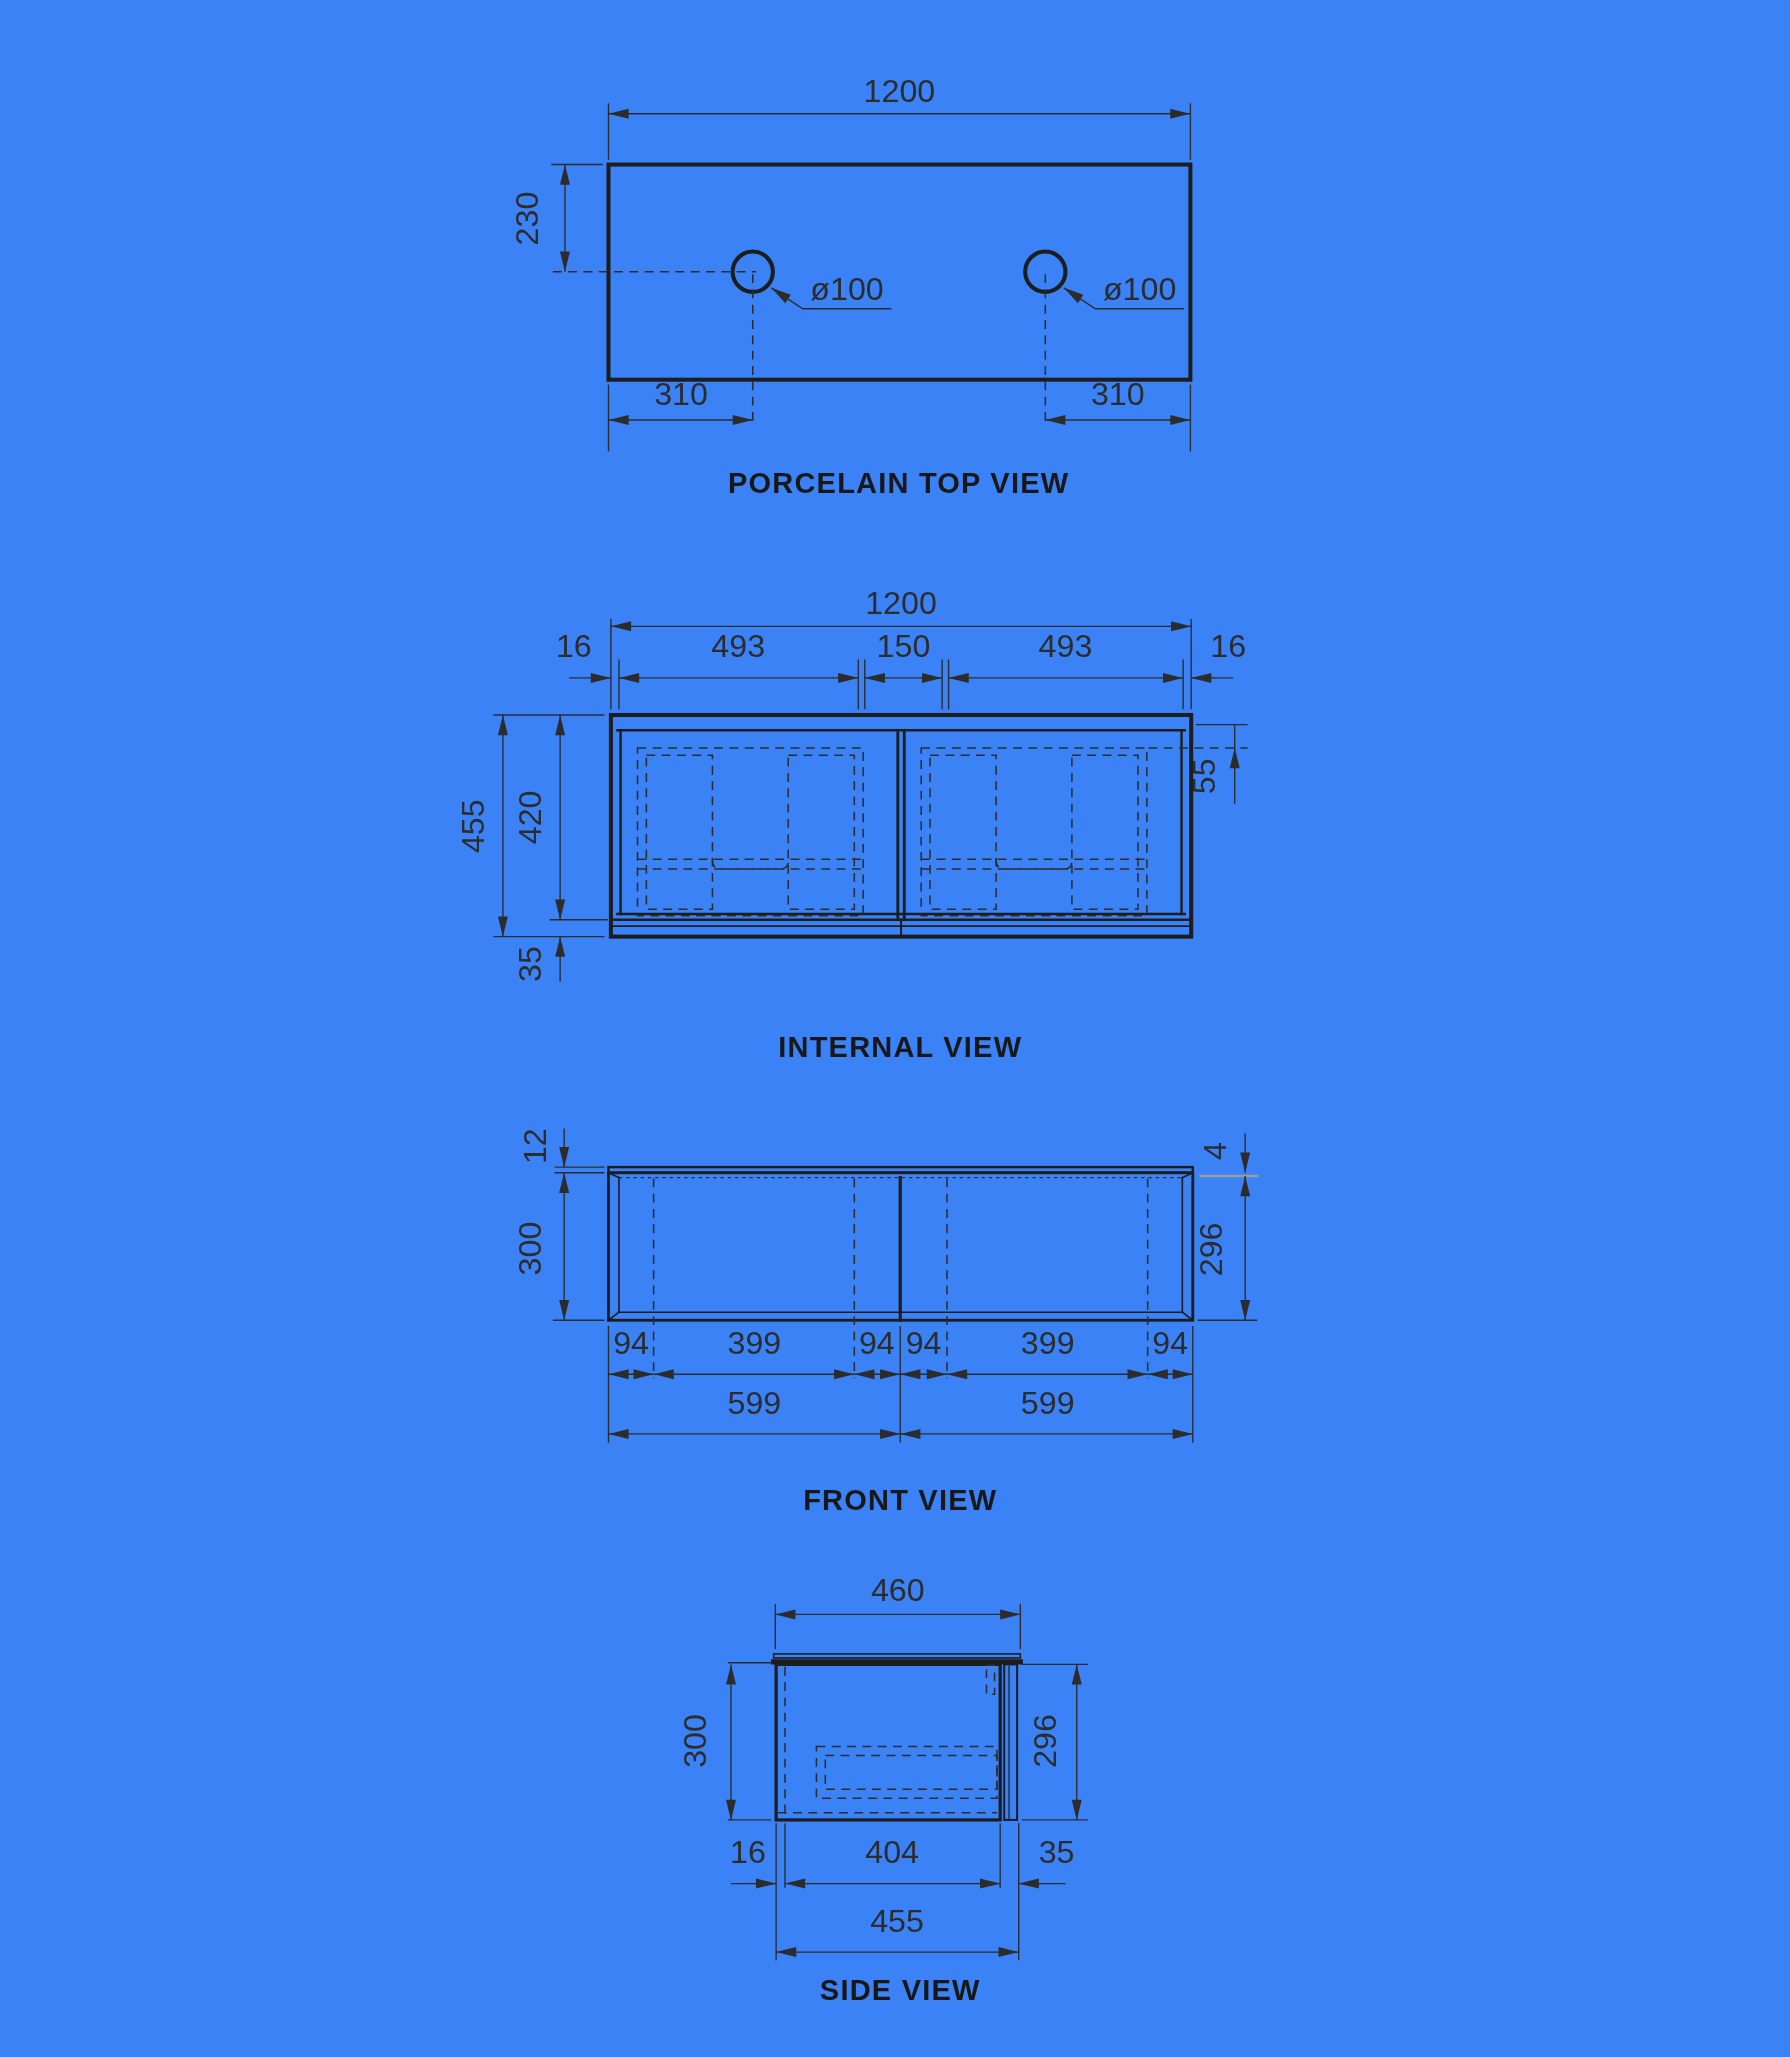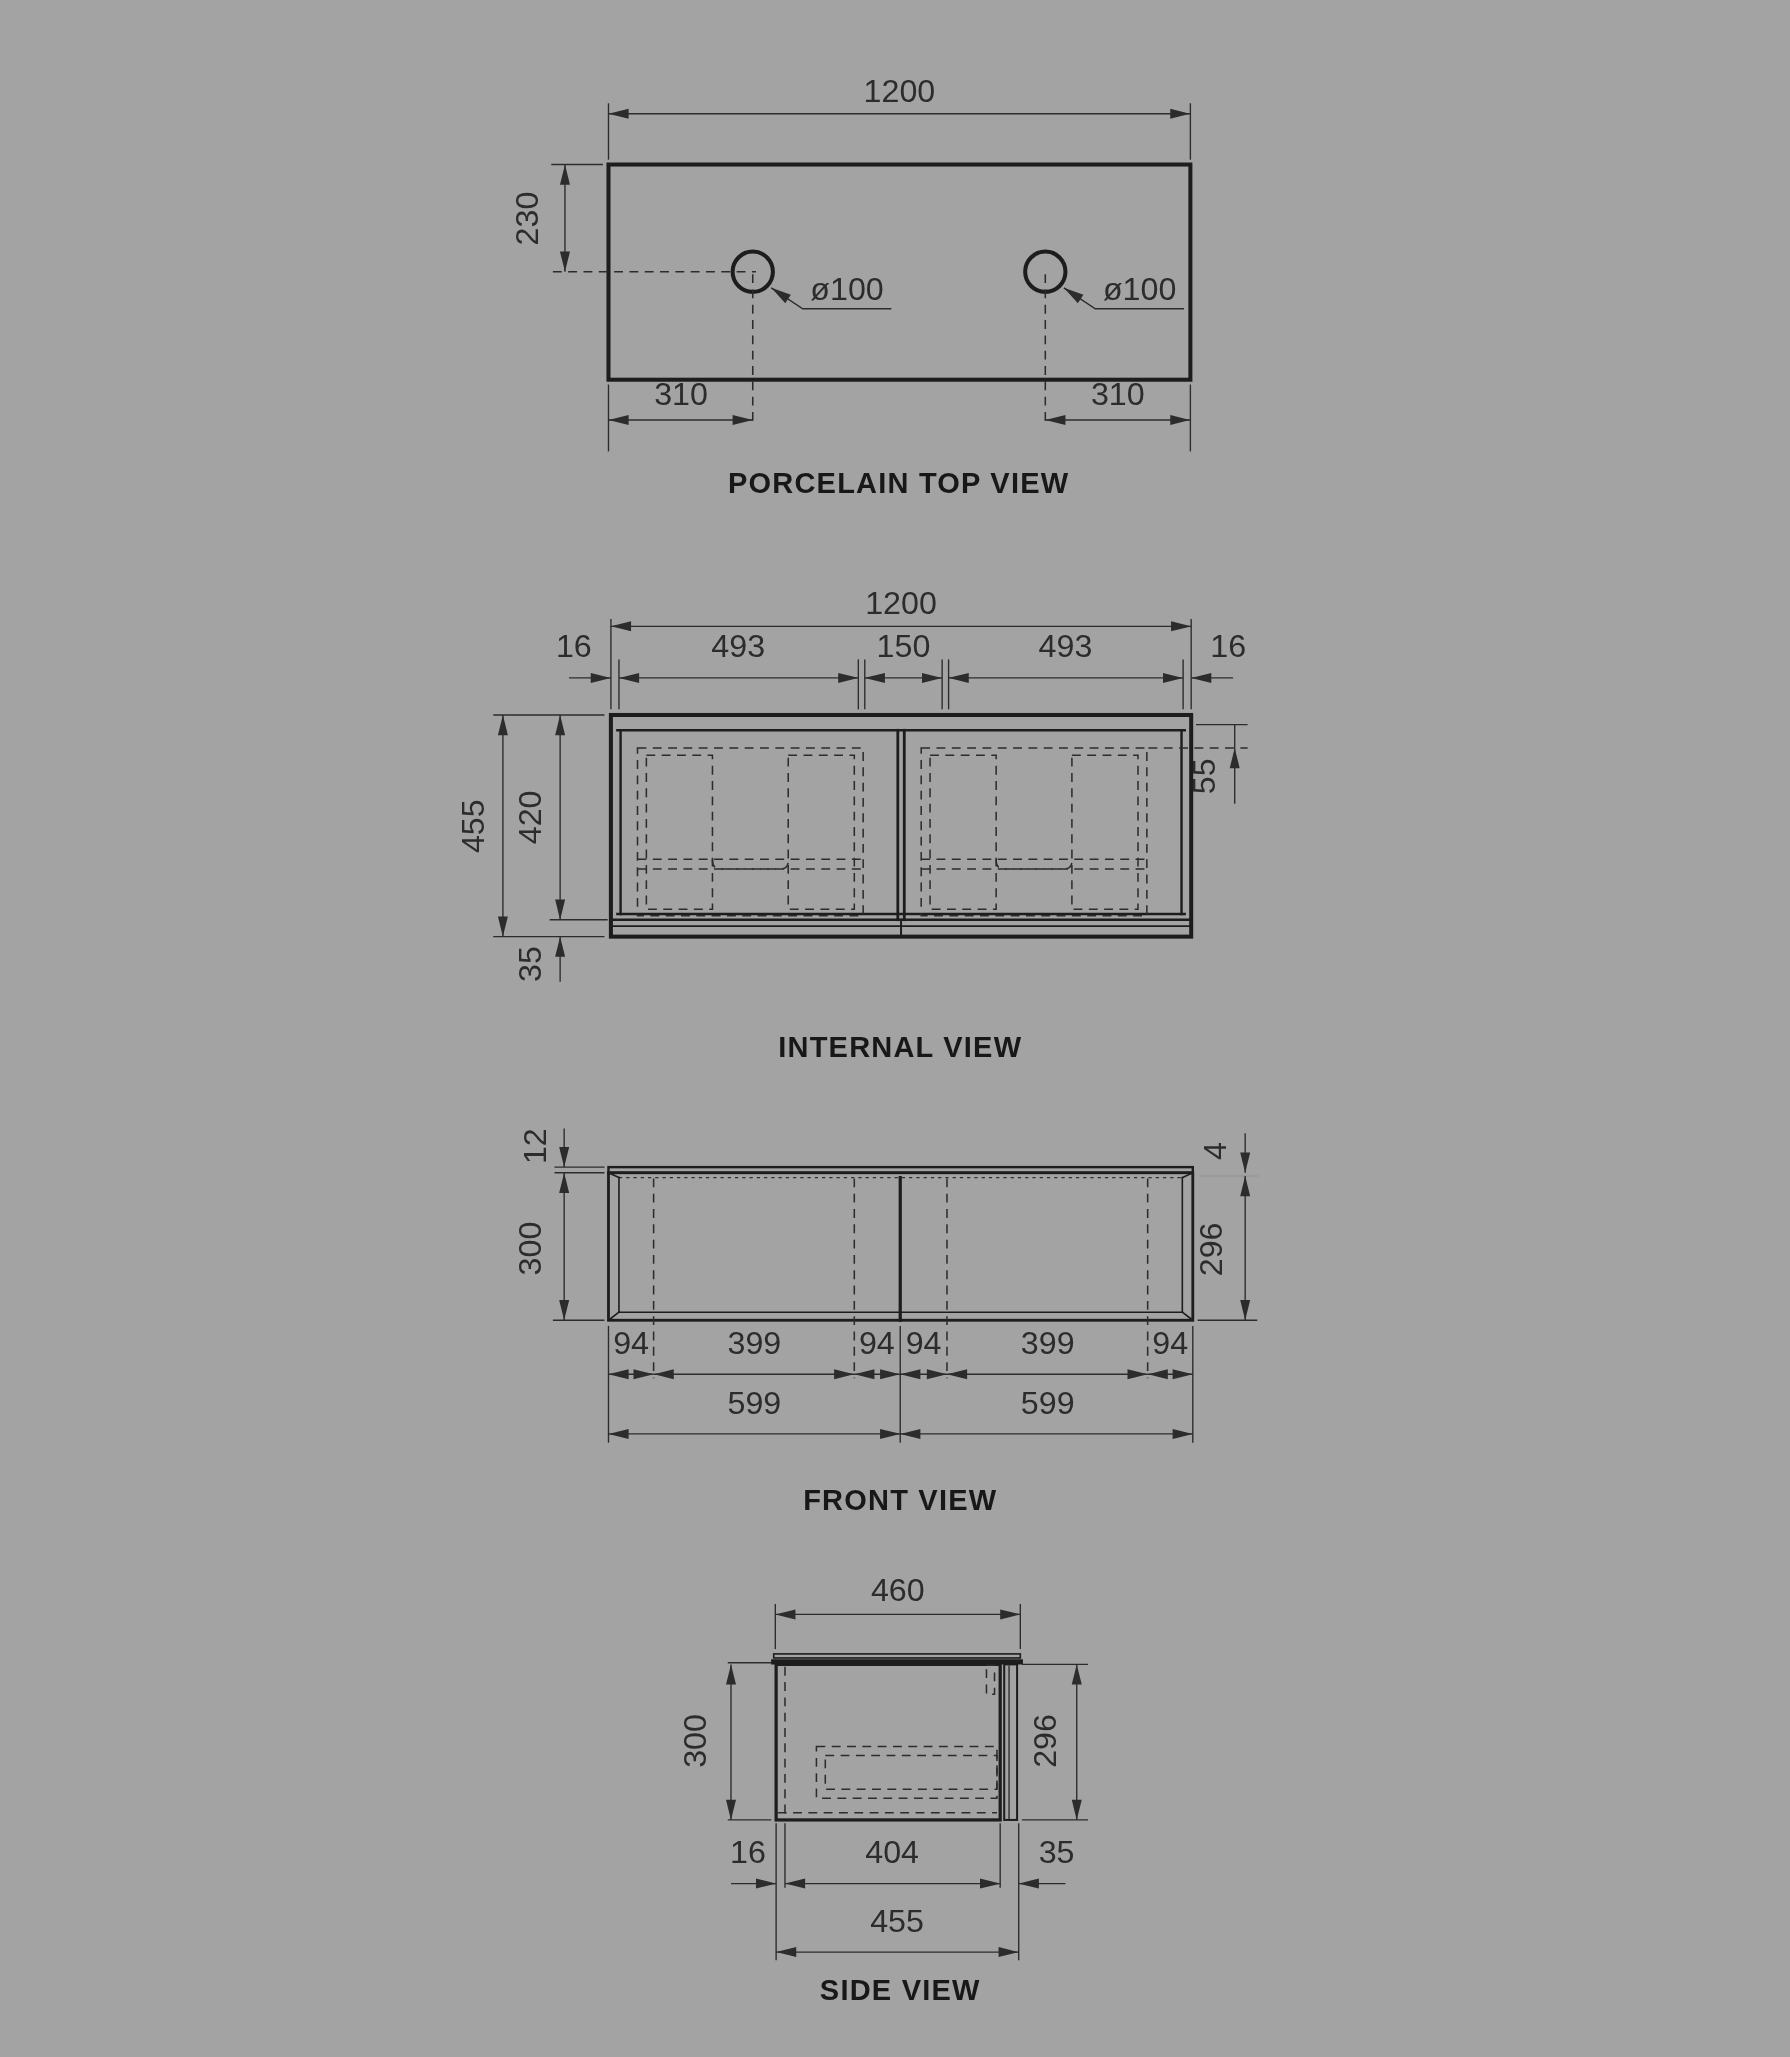--- a/index.html
+++ b/index.html
@@ -1,16 +1,16 @@
 <!DOCTYPE html>
 <html style="font-size:13px"><head>
 <meta charset="utf-8">
 <style>
   html,body{margin:0;padding:0;background:#ffffff;}
-  .sheet{position:relative;width:1790px;height:2057px;background:#a3a3a3;overflow:hidden;
+  .sheet{position:relative;width:1790px;height:2057px;background:#3b82f6;overflow:hidden;
          font-family:"Liberation Sans",sans-serif;}
   svg{position:absolute;left:0;top:0;}
   
   .k{stroke:#1d1d1d;fill:none;stroke-linecap:square;}
   .w15{stroke-width:1.5}.w2{stroke-width:2}.w25{stroke-width:2.5}.w3{stroke-width:3}
   .w35{stroke-width:3.5}.w4{stroke-width:4}.w5{stroke-width:5}.w65{stroke-width:6.5}
   
   .tn{stroke:#2c2c2c;stroke-width:1.7;fill:none;stroke-linecap:butt;}
   
   .dsh{stroke:#2c2c2c;stroke-width:1.9;fill:none;stroke-dasharray:11 8;stroke-linecap:butt;}

